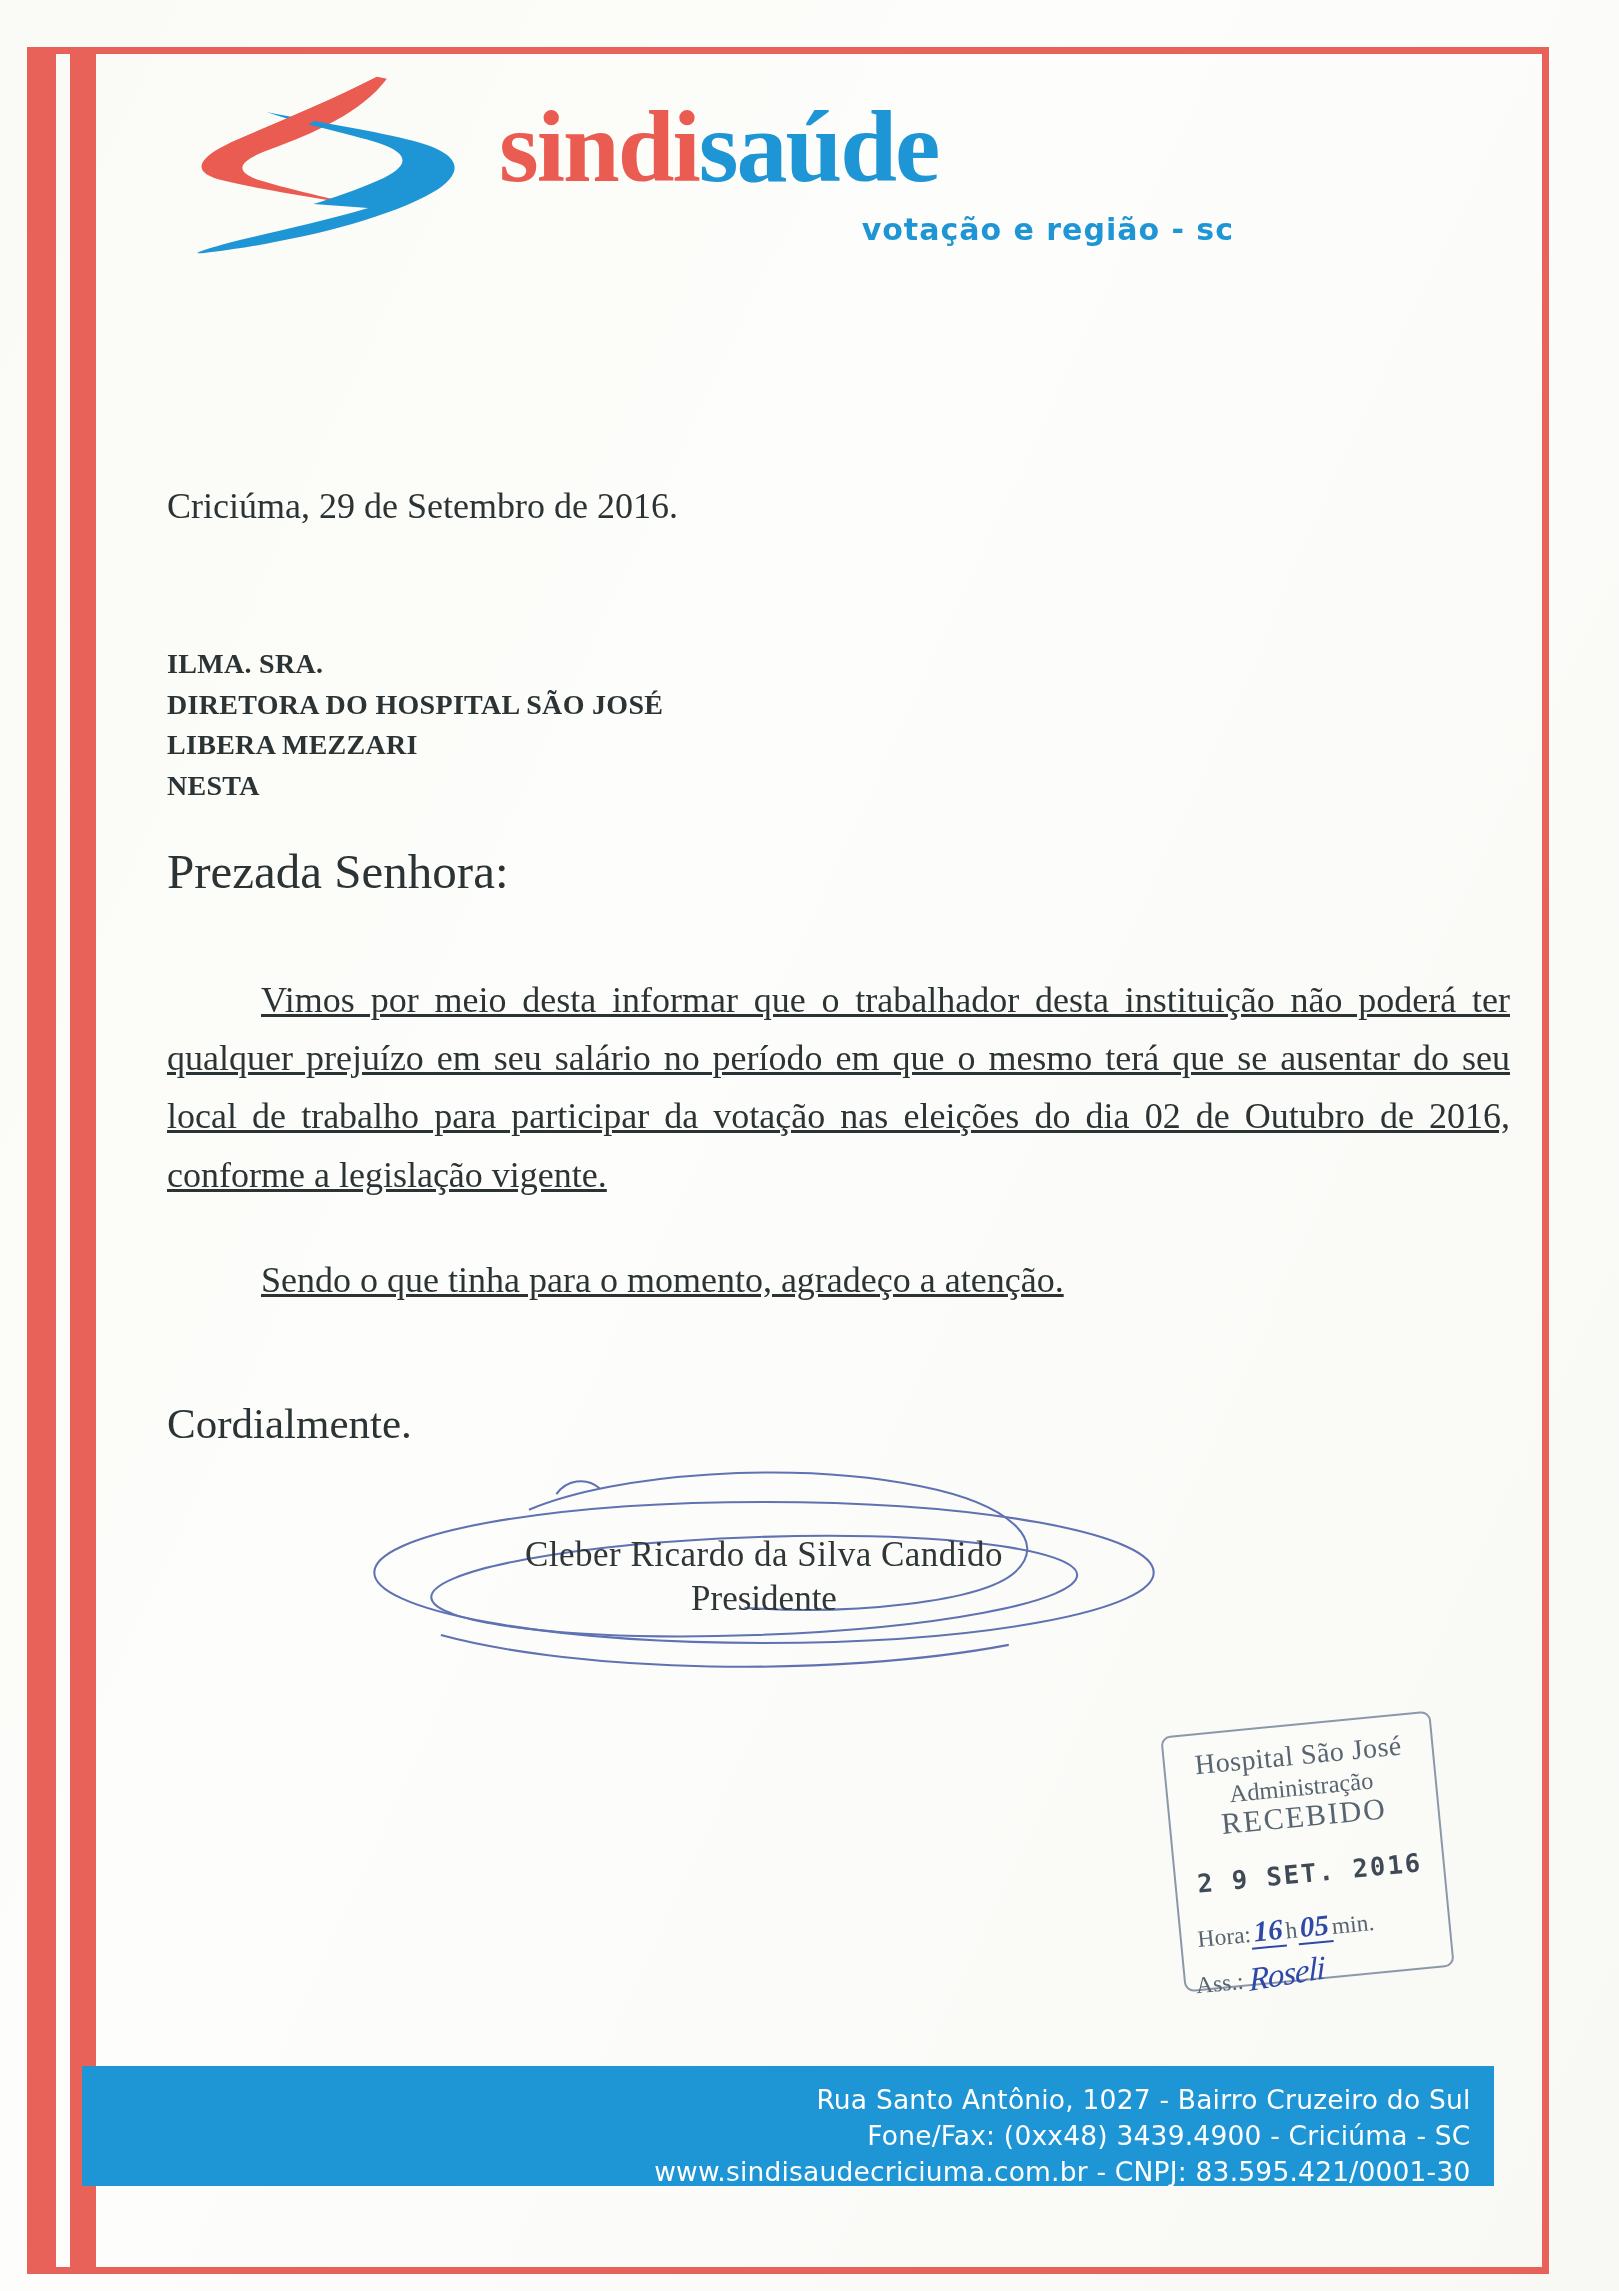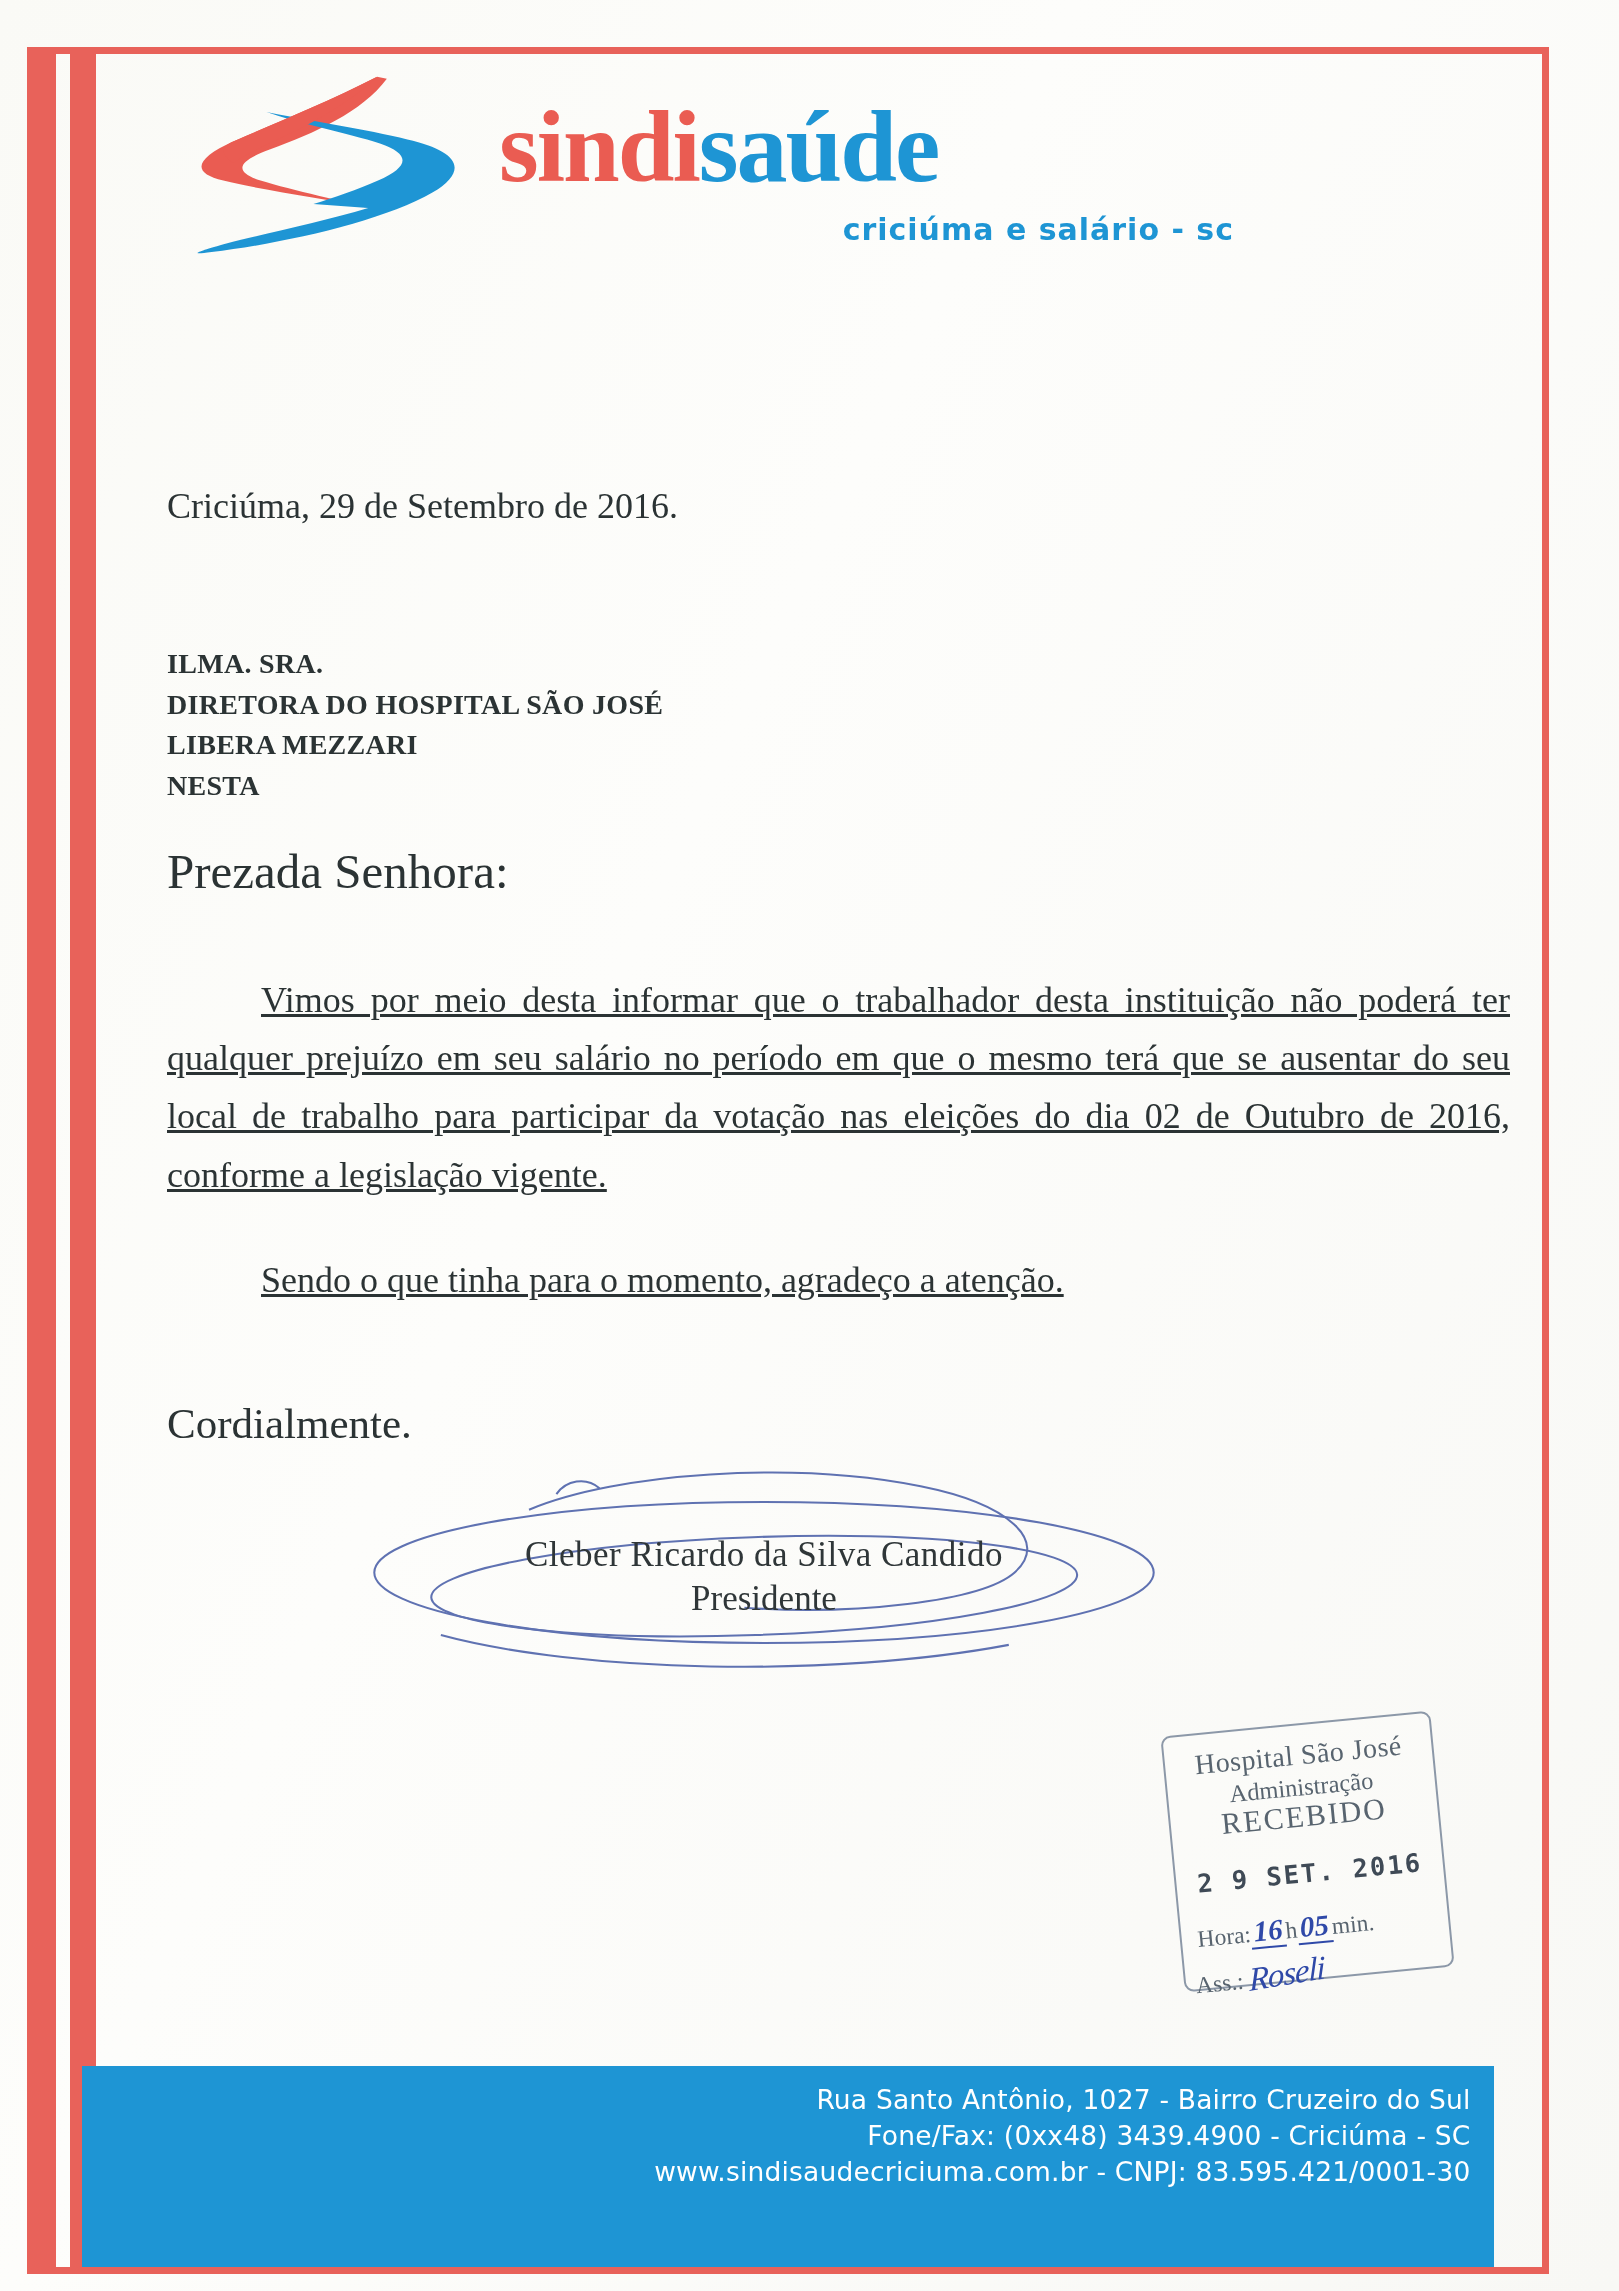--- a/index.html
+++ b/index.html
@@ -215,21 +215,21 @@
     font-style: italic;
     font-size: 33px;
     transform: rotate(-4deg) skewX(-8deg);
     letter-spacing: -1px;
   }
 
   
   .footer-bar {
     position: absolute;
     left: 82px; top: 2066px;
-    width: 1412px; height: 201px;
+    width: 1412px; height: 120px;
     background: #1e95d4;
   }
   .footer-text {
     position: absolute;
     right: 23.5px; top: 15.7px;
     text-align: right;
     color: #ffffff;
     font-family: "DejaVu Sans", sans-serif;
     font-size: 26.5px;
     line-height: 1.36;
@@ -251,21 +251,21 @@
   <div class="bar-left-inner"></div>
 
   <div class="logo-block">
     <svg class="logo-swoosh" viewBox="0 0 320 190">
       <path d="M205 8 C150 36, 95 58, 58 74 C20 91, 14 106, 48 114 C88 124, 152 132, 196 142 C175 136, 118 124, 86 114 C58 105, 62 94, 96 82 C140 66, 190 44, 215 10 Z" fill="#ea5c52"></path>
       <path d="M196 142 C150 156, 90 168, 52 178 C16 188, 14 190, 36 187 C110 178, 210 156, 262 126 C300 103, 288 84, 236 72 C196 62, 130 52, 92 44 C120 54, 176 66, 208 76 C240 87, 238 100, 206 114 C186 123, 160 132, 140 138 Z" fill="#1e95d4"></path>
       <path d="M58 74 C95 58, 150 36, 205 8 C185 28, 150 50, 112 68 C90 78, 70 88, 58 96 C46 88, 44 80, 58 74 Z" fill="#ea5c52"></path>
     </svg>
     <div class="logo-words">
       <div class="logo-wordmark"><span class="wm-sindi">sindi</span><span class="wm-saude">saúde</span></div>
-      <div class="logo-sub">criciúma e salário - sc</div>
+      <div class="logo-sub">votação e região - sc</div>
     </div>
   </div>
 
   <div class="letter">
     <div class="date-line">Criciúma, 29 de Setembro de 2016.</div>
 
     <div class="addressee">
       <div>ILMA. SRA.</div>
       <div>DIRETORA DO HOSPITAL SÃO JOSÉ</div>
       <div>LIBERA MEZZARI</div>

